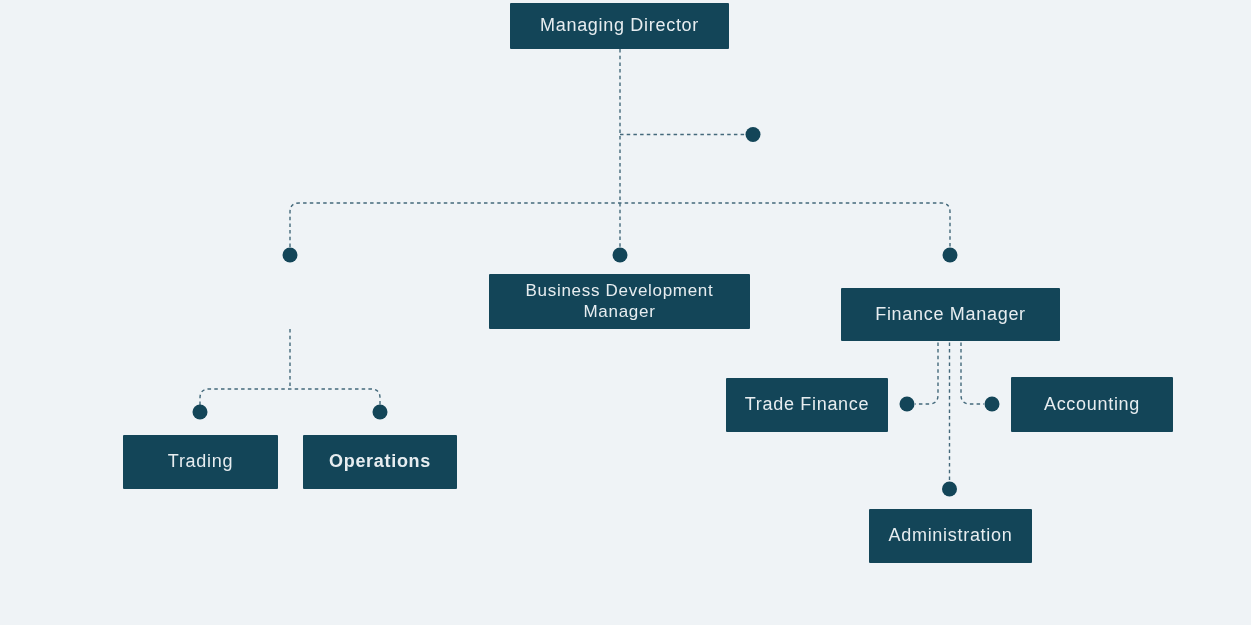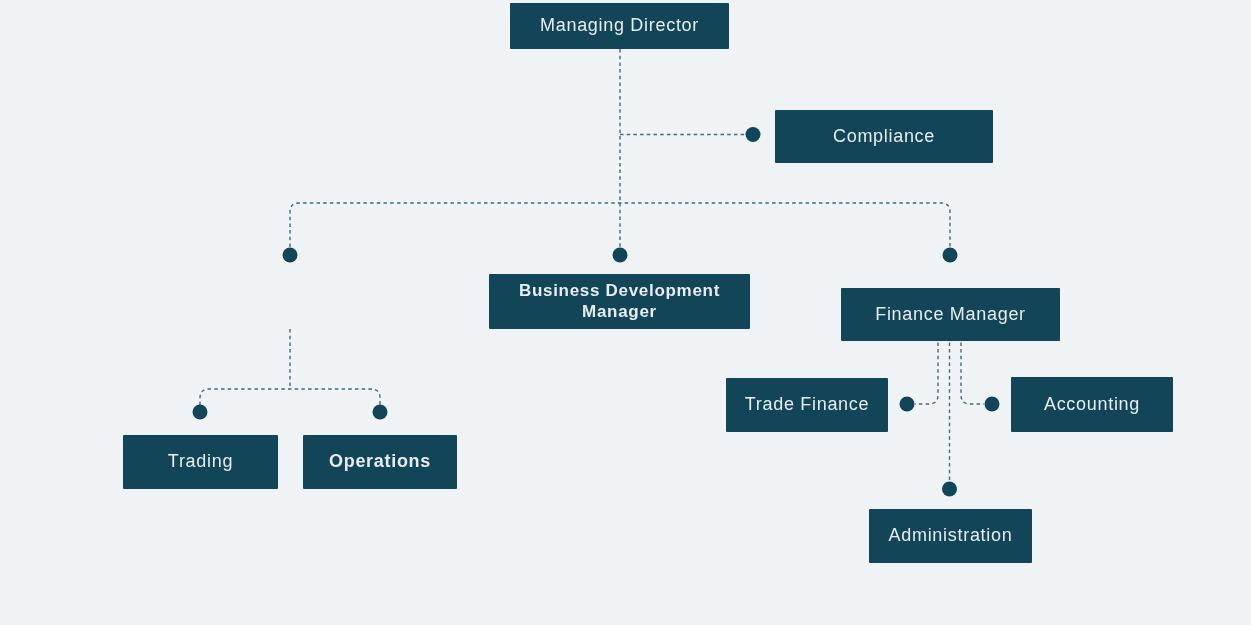--- a/index.html
+++ b/index.html
@@ -48,21 +48,21 @@
     letter-spacing:0.7px;
     line-height:1.18;
     text-align:center;
     border-radius:1px;
     cursor:default;
   }
   .node .lbl{
     display:block;
     padding:2px 8px;
   }
-  .node.two-line{font-size:17px;font-weight:bold;}
+  .node.two-line{font-size:17px;}
 </style>
 </head>
 <body>
 
 <div class="canvas">
 
   <svg class="connector-layer" viewBox="0 0 1251 625" xmlns="http://www.w3.org/2000/svg">
 
     <path d="M620 49 V247"></path>
 
@@ -85,23 +85,20 @@
     <circle cx="380" cy="412" r="7.5"></circle>
     <circle cx="907" cy="404" r="7.5"></circle>
     <circle cx="992" cy="404" r="7.5"></circle>
     <circle cx="949.5" cy="489" r="7.5"></circle>
   </svg>
 
   <div class="node" style="left:510px;top:3px;width:219px;height:46px;">
     <span class="lbl">Managing Director</span>
   </div>
 
-  <div class="node" style="left:775px;top:110px;width:218px;height:53px;">
-    <span class="lbl">Compliance</span>
-  </div>
 
 
   <div class="node two-line" style="left:489px;top:274px;width:261px;height:55px;">
     <span class="lbl" style="max-width:235px;">Business Development Manager</span>
   </div>
 
   <div class="node" style="left:841px;top:288px;width:219px;height:53px;">
     <span class="lbl">Finance Manager</span>
   </div>
 

